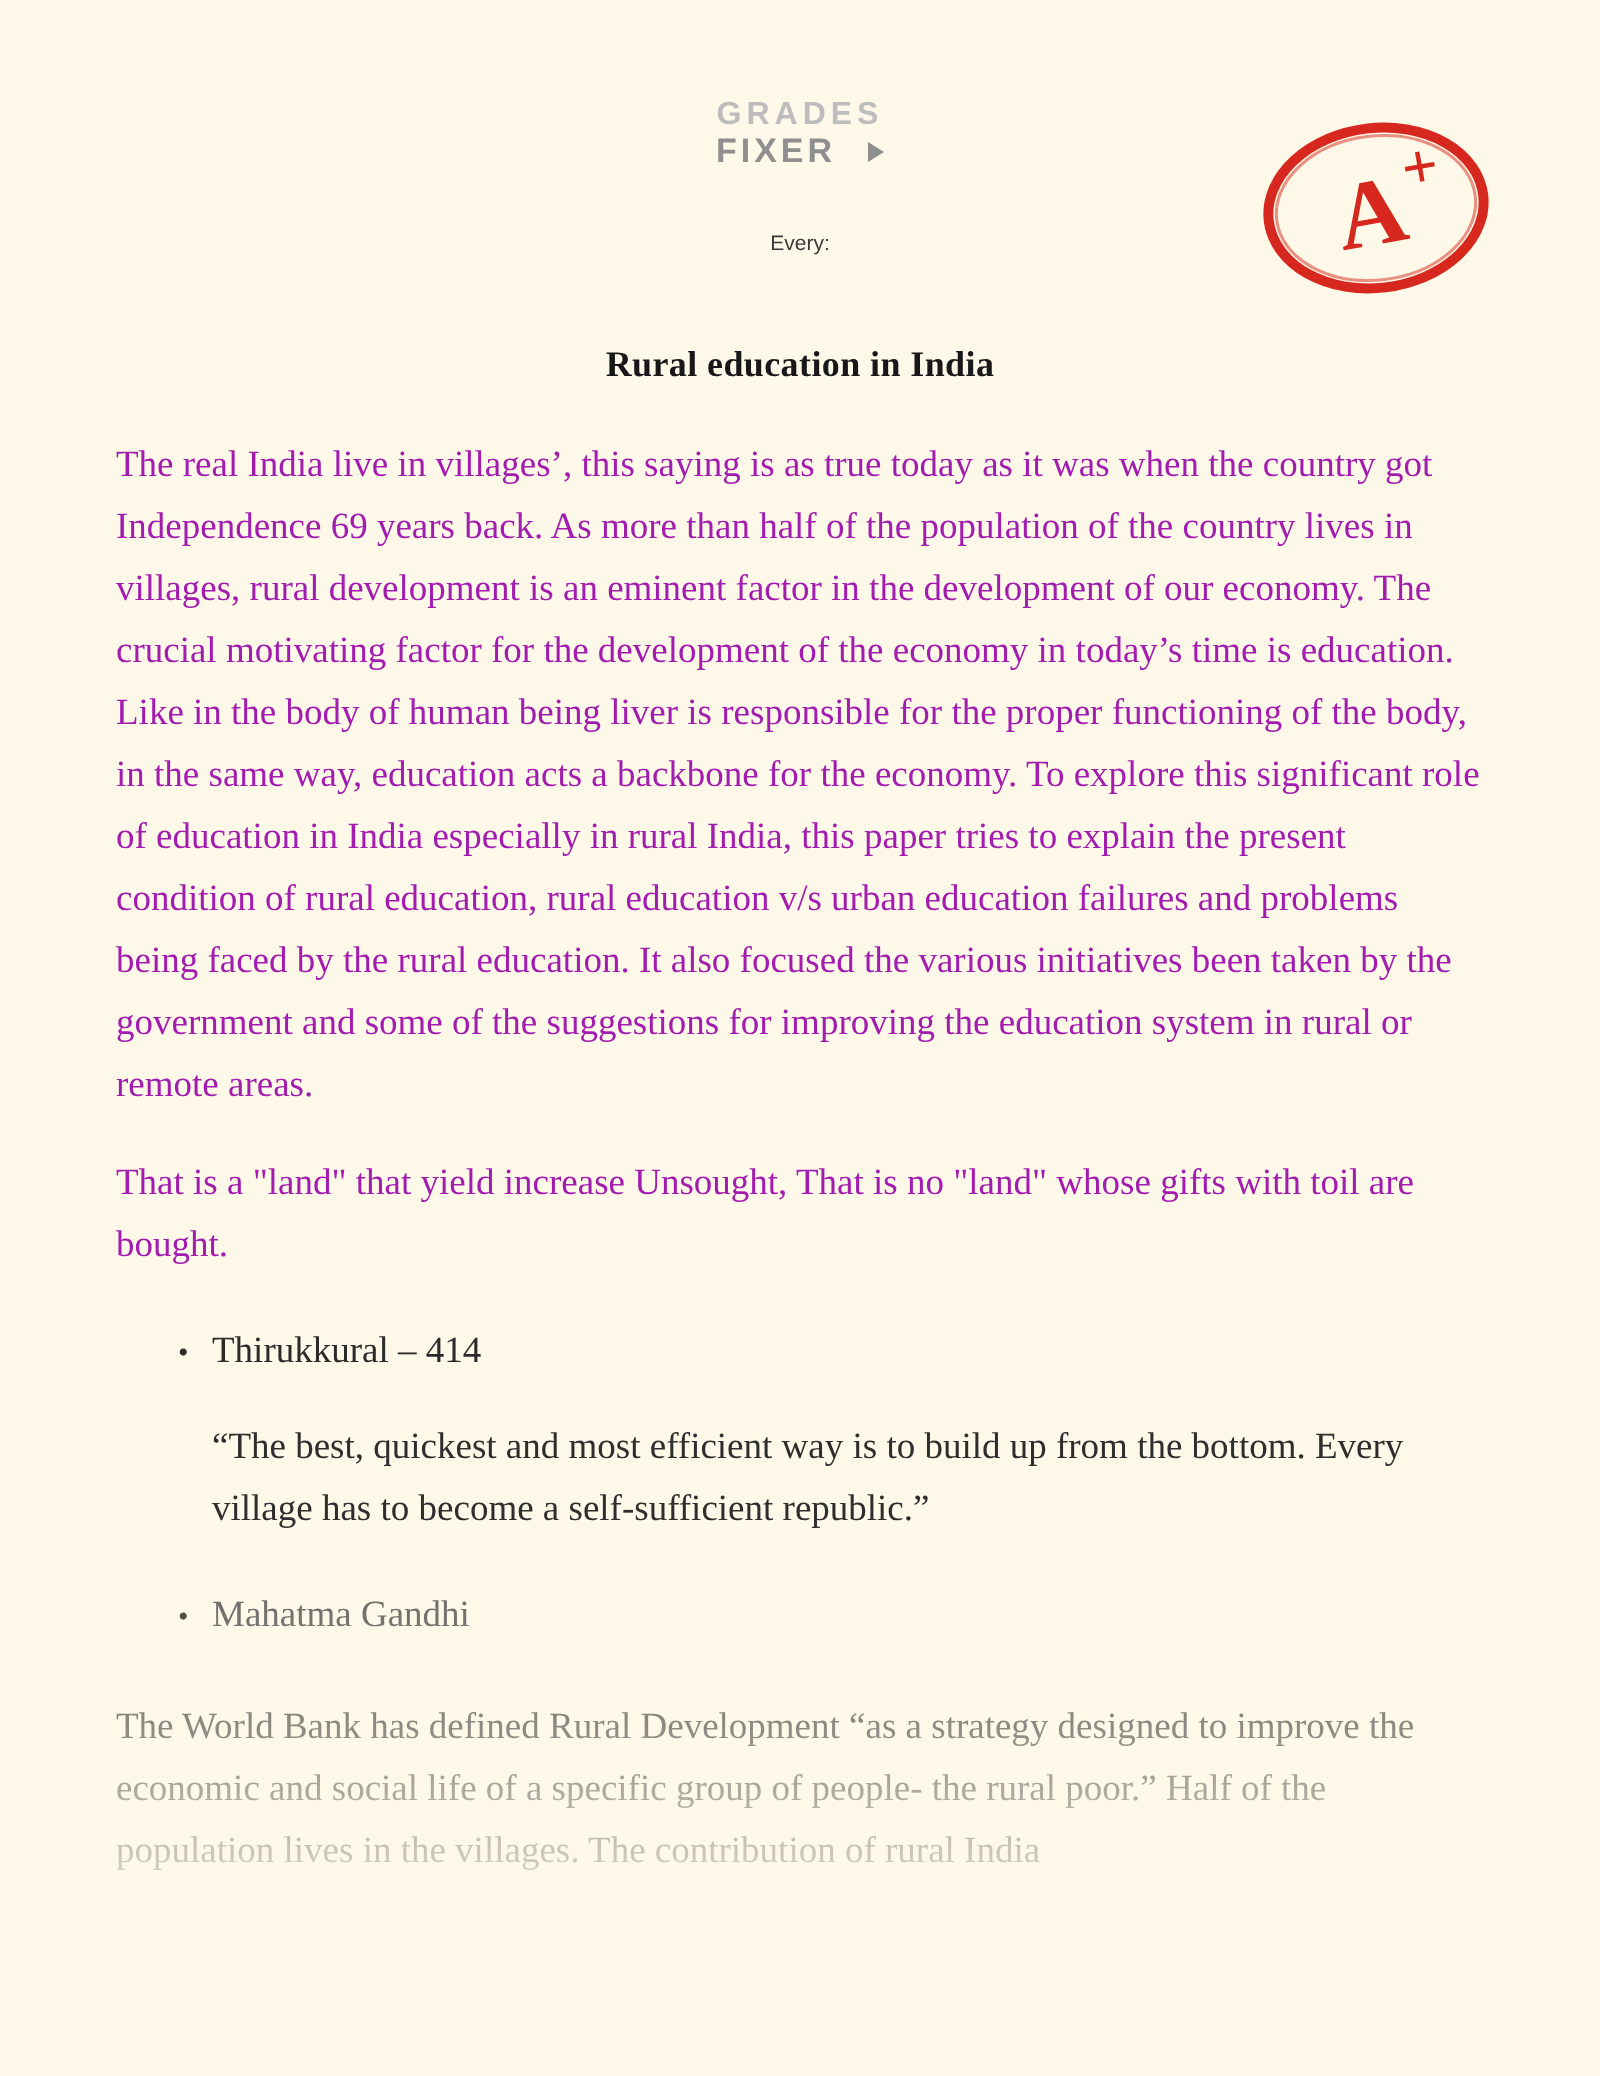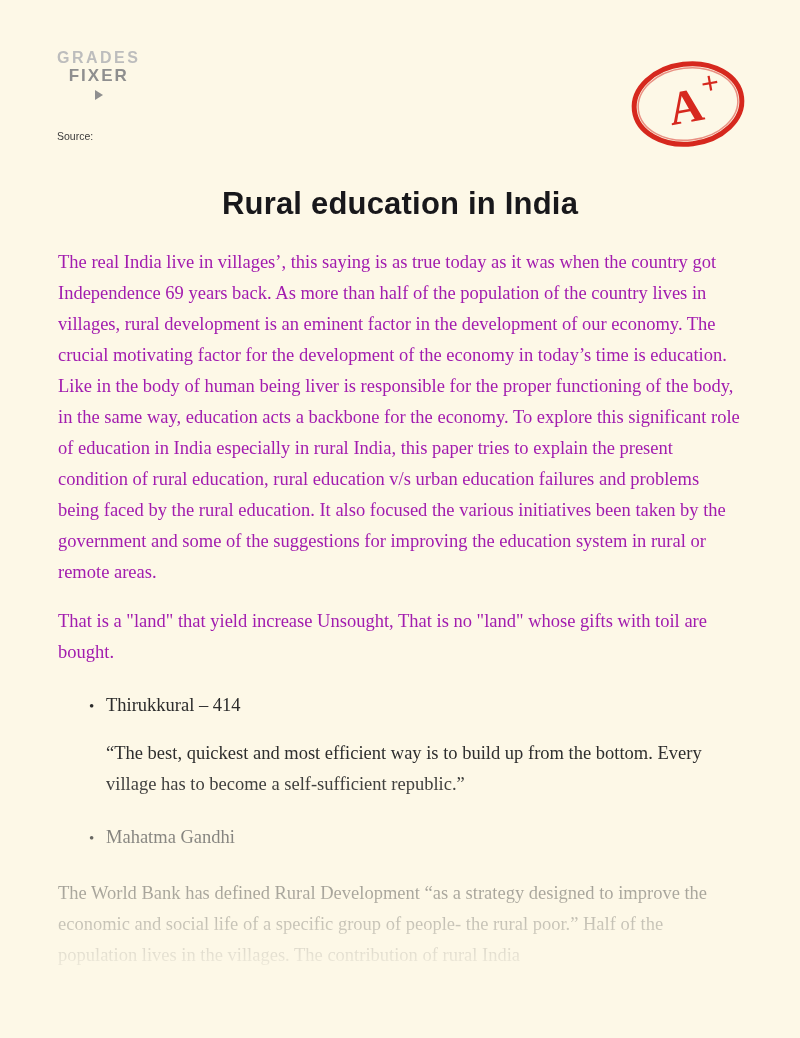--- a/index.html
+++ b/index.html
@@ -15,40 +15,40 @@
   .page {
     position: relative;
     width: 800px;
     height: 1038px;
   }
 
   
   .header {
     position: relative;
     padding: 50px 57px 0 57px;
+    text-align: center;
   }
   .logo {
     display: inline-block;
     cursor: pointer;
     line-height: 1.05;
     font-family: "Liberation Sans", sans-serif;
   }
   .logo-line1 {
     display: block;
     font-size: 16px;
     font-weight: bold;
     letter-spacing: 2.5px;
     color: #bdbdbd;
     text-transform: uppercase;
   }
   .logo-line2-wrap {
     display: flex;
     align-items: center;
-    gap: 5px;
-    flex-direction: column;
+    gap: 16px;
   }
   .logo-line2 {
     font-size: 17px;
     font-weight: bold;
     letter-spacing: 2px;
     color: #8f8f8f;
     text-transform: uppercase;
   }
   .pencil-nib {
     width: 0; height: 0;
@@ -71,23 +71,23 @@
     height: 92px;
   }
 
   
   .article {
     padding: 0 58px;
   }
   .title {
     margin: 44px 0 0 0;
     text-align: center;
-    font-family: Liberation Sans, sans-serif;
+    font-family: Liberation Serif, serif;
     font-weight: 600;
-    font-size: 31px;
+    font-size: 18px;
     letter-spacing: 0.2px;
     color: #18181b;
   }
   .para {
     margin: 25px 0 0 0;
     font-size: 18.5px;
     line-height: 31px;
     color: #a21caf;
   }
   .para.second { margin-top: 18px; }
@@ -149,21 +149,21 @@
 
   <div class="header">
     <div class="logo">
       <span class="logo-line1">Grades</span>
       <span class="logo-line2-wrap">
         <span class="logo-line2">Fixer</span>
         <span class="pencil-nib"></span>
       </span>
     </div>
 
-    <div class="source">Source:</div>
+    <div class="source">Every:</div>
 
     <svg class="badge" viewBox="0 0 120 92" xmlns="http://www.w3.org/2000/svg">
       <g transform="rotate(-7 60 46)">
         <ellipse cx="60" cy="46" rx="54" ry="40" fill="none" stroke="#d6281e" stroke-width="5"></ellipse>
         <ellipse cx="60" cy="46" rx="50" ry="36" fill="none" stroke="#d6281e" stroke-width="1.5" opacity="0.5"></ellipse>
       </g>
       <text x="40" y="64" font-family="Liberation Serif, serif" font-size="48" font-weight="bold" fill="#d6281e" transform="rotate(-10 60 46)">A</text>
       <text x="76" y="40" font-family="Liberation Serif, serif" font-size="32" font-weight="bold" fill="#d6281e" transform="rotate(-10 60 46)">+</text>
     </svg>
   </div>

